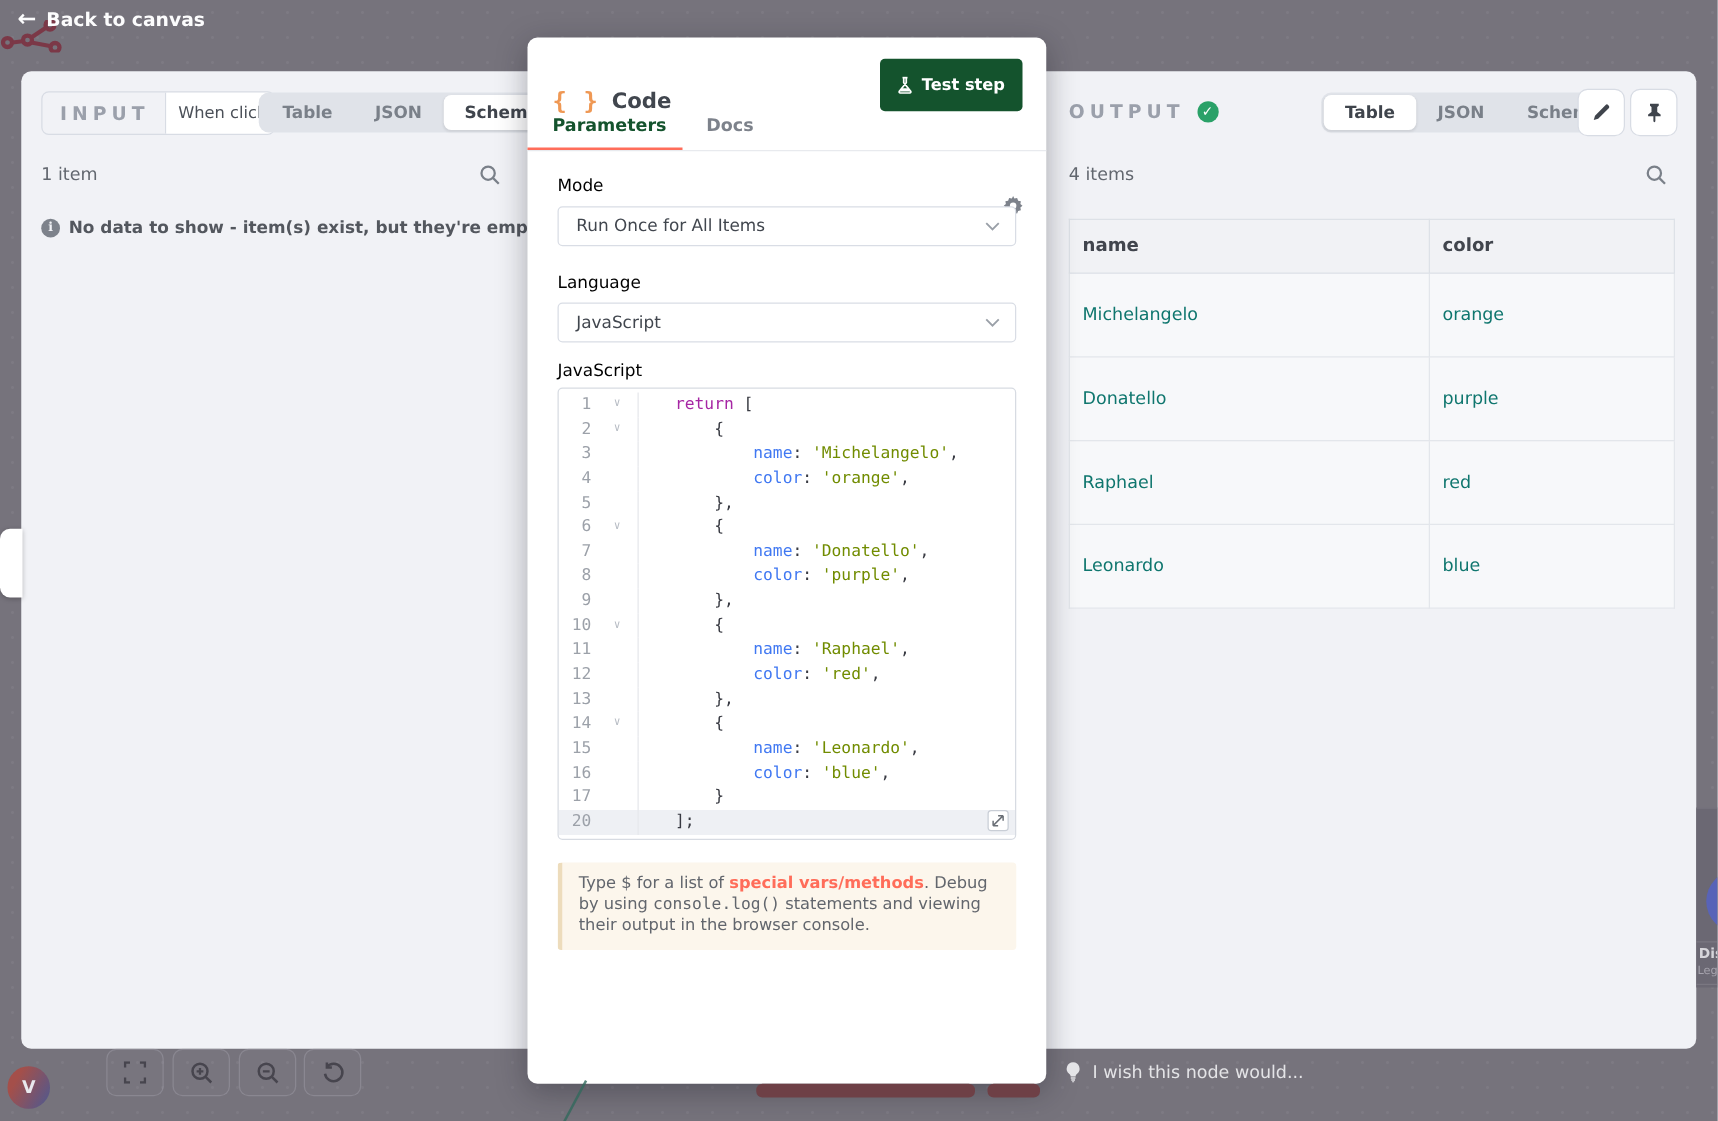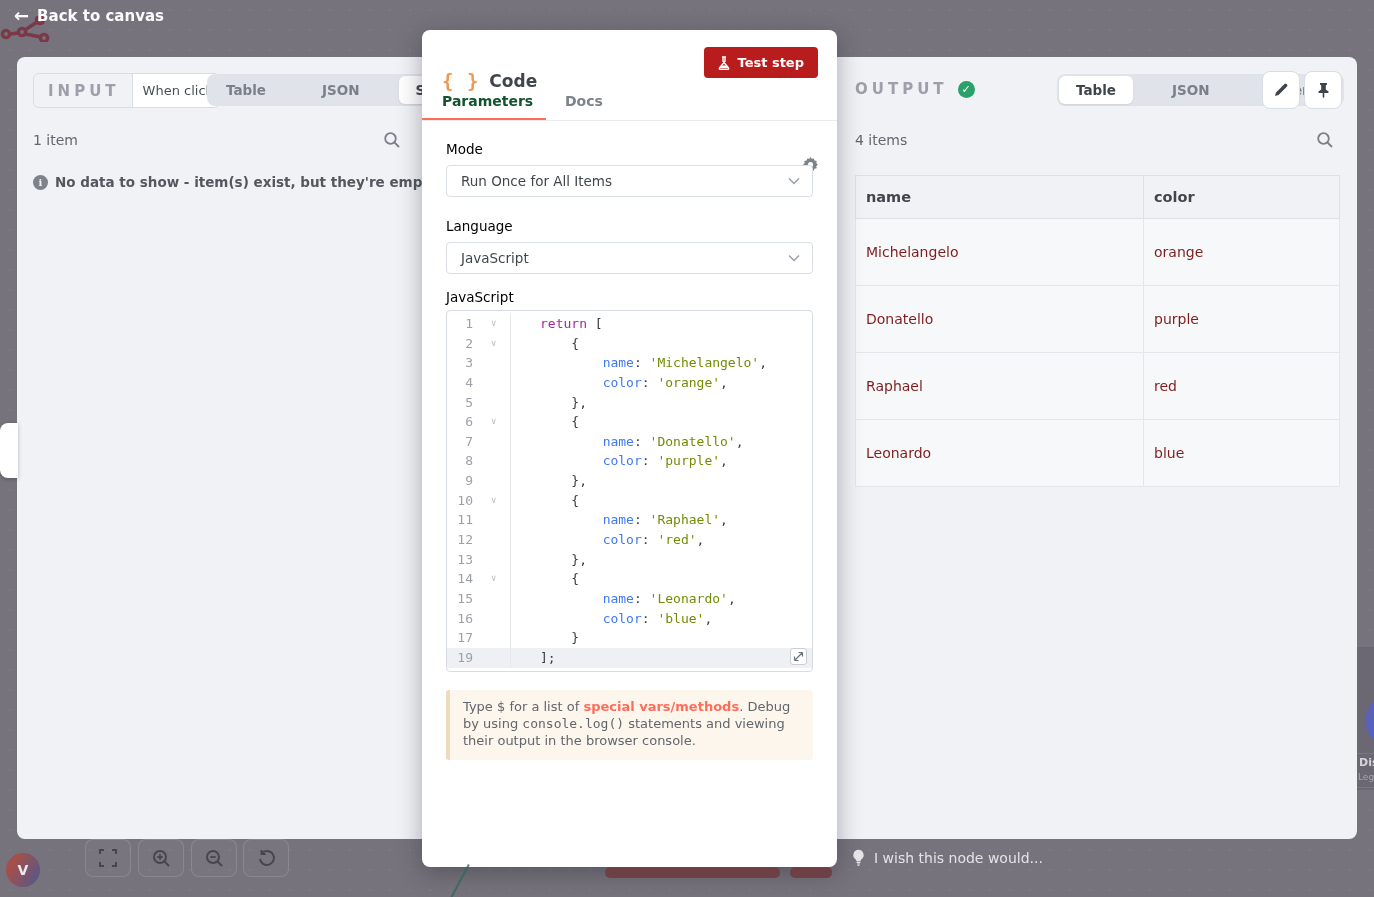--- a/index.html
+++ b/index.html
@@ -25,21 +25,21 @@
 
   
   .io-title { font-size:15px; font-weight:600; letter-spacing:4px; color:#9ba0ab; }
   .input-group { position:absolute; left:33px; top:73px; height:35px; display:flex; align-items:stretch;
                  border:1px solid #d8dce4; border-radius:6px; overflow:hidden; background:transparent; }
   .input-group .seg-a { display:flex; align-items:center; padding:0 12px 0 14px; border-right:1px solid #d8dce4; }
   .input-group .seg-b { display:flex; align-items:center; background:#ffffff; padding:0 10px;
                         font-size:13px; color:#4b5058; max-width:86px; white-space:nowrap; overflow:hidden; }
 
   .seg-control { position:absolute; height:32px; background:#e0e3e9; border-radius:8px;
-                 display:flex; align-items:center; padding:2px;gap:22px; }
+                 display:flex; align-items:center; padding:2px; }
   .seg-item { height:28px; display:flex; align-items:center; padding:0 17px; font-size:13.5px;
               font-weight:600; color:#7a8089; border-radius:6px; cursor:pointer; white-space:nowrap; }
   .seg-item.active { background:#ffffff; color:#3f444c; font-weight:700; box-shadow:0 1px 2px rgba(0,0,0,.08); }
 
   .items-count { position:absolute; font-size:14px; color:#62676f; }
   .search-btn { position:absolute; width:18px; height:18px; cursor:pointer; }
 
   .empty-row { position:absolute; left:33px; top:174px; display:flex; align-items:center; gap:7px; }
   .info-dot { width:15px; height:15px; border-radius:50%; background:#7d828b; color:#f1f2f6;
               font-size:10px; font-weight:700; display:flex; align-items:center; justify-content:center;
@@ -50,31 +50,31 @@
   .output-title-row { position:absolute; left:855px; top:80px; display:flex; align-items:center; gap:10px; }
   .check-circle { width:17px; height:17px; border-radius:50%; background:#2aa168; color:#fff;
                   display:flex; align-items:center; justify-content:center; font-size:11px; font-weight:700; }
   .icon-btn { position:absolute; width:38px; height:38px; background:#fff; border:1px solid #d8dce4;
               border-radius:8px; display:flex; align-items:center; justify-content:center; cursor:pointer; }
 
   .out-table { position:absolute; left:855px; top:175px; width:485px; border-collapse:collapse;
                font-size:14px; }
   .out-table th { text-align:left; font-size:14.5px; font-weight:700; color:#41454d;
                   background:#f1f2f5; padding:12px 10px; border:1px solid #dde1e7; height:43px; }
-  .out-table td { color:#7f1d1d; padding:25px 10px; border:1px solid #e3e6eb; height:42px; background:#f7f8fa; }
+  .out-table td { color:#0f766e; padding:25px 10px; border:1px solid #e3e6eb; height:42px; background:#f7f8fa; }
   .out-table .col-name { width:288px; }
 
   
   .modal { position:absolute; left:422px; top:30px; width:415px; height:837px; background:#ffffff;
            border-radius:8px; box-shadow:0 6px 24px rgba(30,30,40,.35); }
   .modal-header { position:absolute; left:20px; top:40px; display:flex; align-items:center; gap:10px; }
   .braces-icon { font-family:"DejaVu Sans Mono",monospace; font-size:19px; font-weight:700; color:#ef9854;
                  letter-spacing:1px; }
   .modal-title { font-size:17px; font-weight:600; color:#41464e; }
-  .test-btn { position:absolute; right:19px; top:17px; height:31px; background:#b91c1c; border:none;
+  .test-btn { position:absolute; right:19px; top:17px; height:42px; background:#14532d; border:none;
               border-radius:4px; color:#fff; font-size:13px; font-weight:600; display:flex; align-items:center;
               gap:7px; padding:0 14px; cursor:pointer; font-family:inherit; }
   .modal-tabs { position:absolute; left:0; top:63px; width:100%; height:27px; }
   .tab { position:absolute; font-size:14px; font-weight:600; cursor:pointer; }
   .tab.params { left:20px; color:#14532d; }
   .tab.docs { left:143px; color:#7d828b; }
   .tab-underline { position:absolute; left:0; top:25px; width:124px; height:2px; background:#ff6d5a; }
   .modal-divider { position:absolute; left:0; top:90px; width:100%; height:1px; background:#e8eaee; }
   .gear-wrap { position:absolute; right:18px; top:63px; cursor:pointer; }
 
@@ -307,21 +307,21 @@
           <div class="code-line"><div class="ln-gutter"><span class="ln-num">8</span></div><span class="ln-code"><span class="tok-pl">        </span><span class="tok-prop">color</span><span class="tok-pl">: </span><span class="tok-str">'purple'</span><span class="tok-pl">,</span></span></div>
           <div class="code-line"><div class="ln-gutter"><span class="ln-num">9</span></div><span class="ln-code"><span class="tok-pl">    },</span></span></div>
           <div class="code-line"><div class="ln-gutter"><span class="ln-num">10</span><span class="ln-fold">∨</span></div><span class="ln-code"><span class="tok-pl">    {</span></span></div>
           <div class="code-line"><div class="ln-gutter"><span class="ln-num">11</span></div><span class="ln-code"><span class="tok-pl">        </span><span class="tok-prop">name</span><span class="tok-pl">: </span><span class="tok-str">'Raphael'</span><span class="tok-pl">,</span></span></div>
           <div class="code-line"><div class="ln-gutter"><span class="ln-num">12</span></div><span class="ln-code"><span class="tok-pl">        </span><span class="tok-prop">color</span><span class="tok-pl">: </span><span class="tok-str">'red'</span><span class="tok-pl">,</span></span></div>
           <div class="code-line"><div class="ln-gutter"><span class="ln-num">13</span></div><span class="ln-code"><span class="tok-pl">    },</span></span></div>
           <div class="code-line"><div class="ln-gutter"><span class="ln-num">14</span><span class="ln-fold">∨</span></div><span class="ln-code"><span class="tok-pl">    {</span></span></div>
           <div class="code-line"><div class="ln-gutter"><span class="ln-num">15</span></div><span class="ln-code"><span class="tok-pl">        </span><span class="tok-prop">name</span><span class="tok-pl">: </span><span class="tok-str">'Leonardo'</span><span class="tok-pl">,</span></span></div>
           <div class="code-line"><div class="ln-gutter"><span class="ln-num">16</span></div><span class="ln-code"><span class="tok-pl">        </span><span class="tok-prop">color</span><span class="tok-pl">: </span><span class="tok-str">'blue'</span><span class="tok-pl">,</span></span></div>
           <div class="code-line"><div class="ln-gutter"><span class="ln-num">17</span></div><span class="ln-code"><span class="tok-pl">    }</span></span></div>
-          <div class="code-line active"><div class="ln-gutter"><span class="ln-num">19</span></div><span class="ln-code"><span class="tok-pl">];</span></span></div>
+          <div class="code-line active"><div class="ln-gutter"><span class="ln-num">20</span></div><span class="ln-code"><span class="tok-pl">];</span></span></div>
         </div>
       <div class="resize-grip">
         <svg width="11" height="11" viewBox="0 0 11 11">
             <path d="M9.5 1.5 L1.5 9.5 M9.5 1.5 v4 M9.5 1.5 h-4 M1.5 9.5 v-4 M1.5 9.5 h4" fill="none" stroke="#6b7077" stroke-width="1.2"></path>
           </svg>
       </div>
     </div>
 
     <div class="hint-box">
       <span>Type $ for a list of </span><span class="hint-link">special vars/methods</span><span>. Debug by using </span><span class="hint-code">console.log()</span><span> statements and viewing their output in the browser console.</span>

